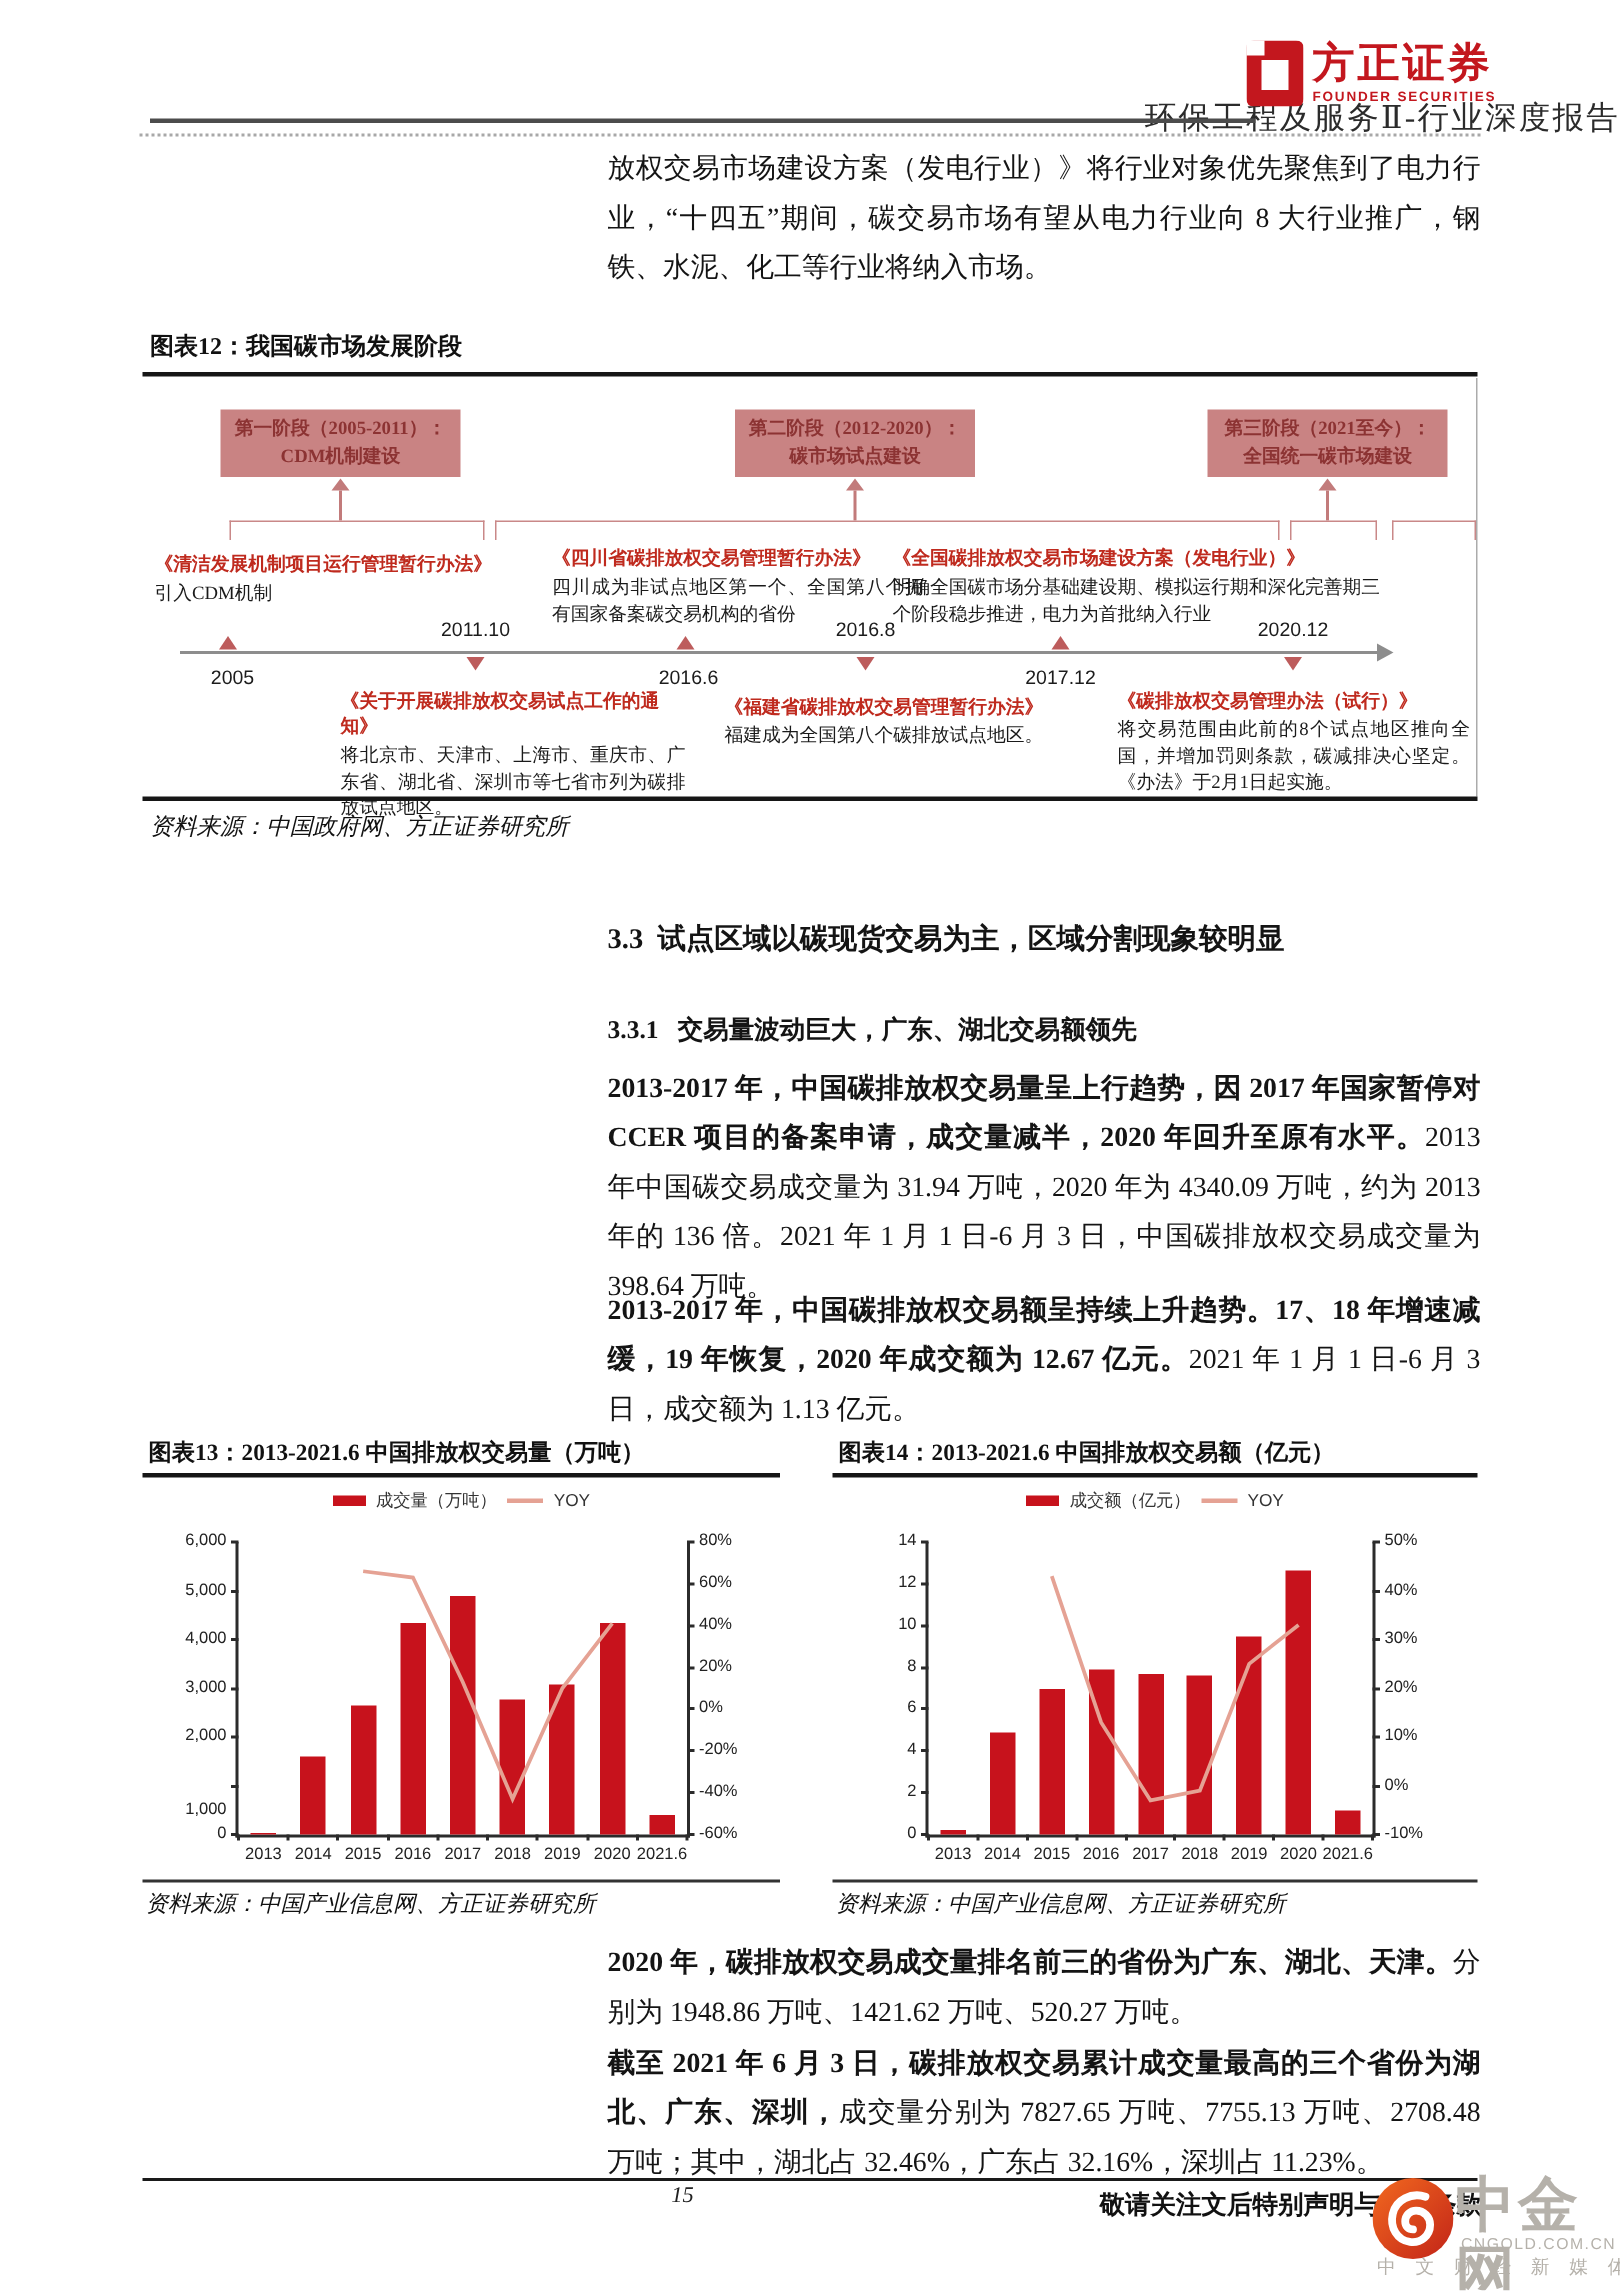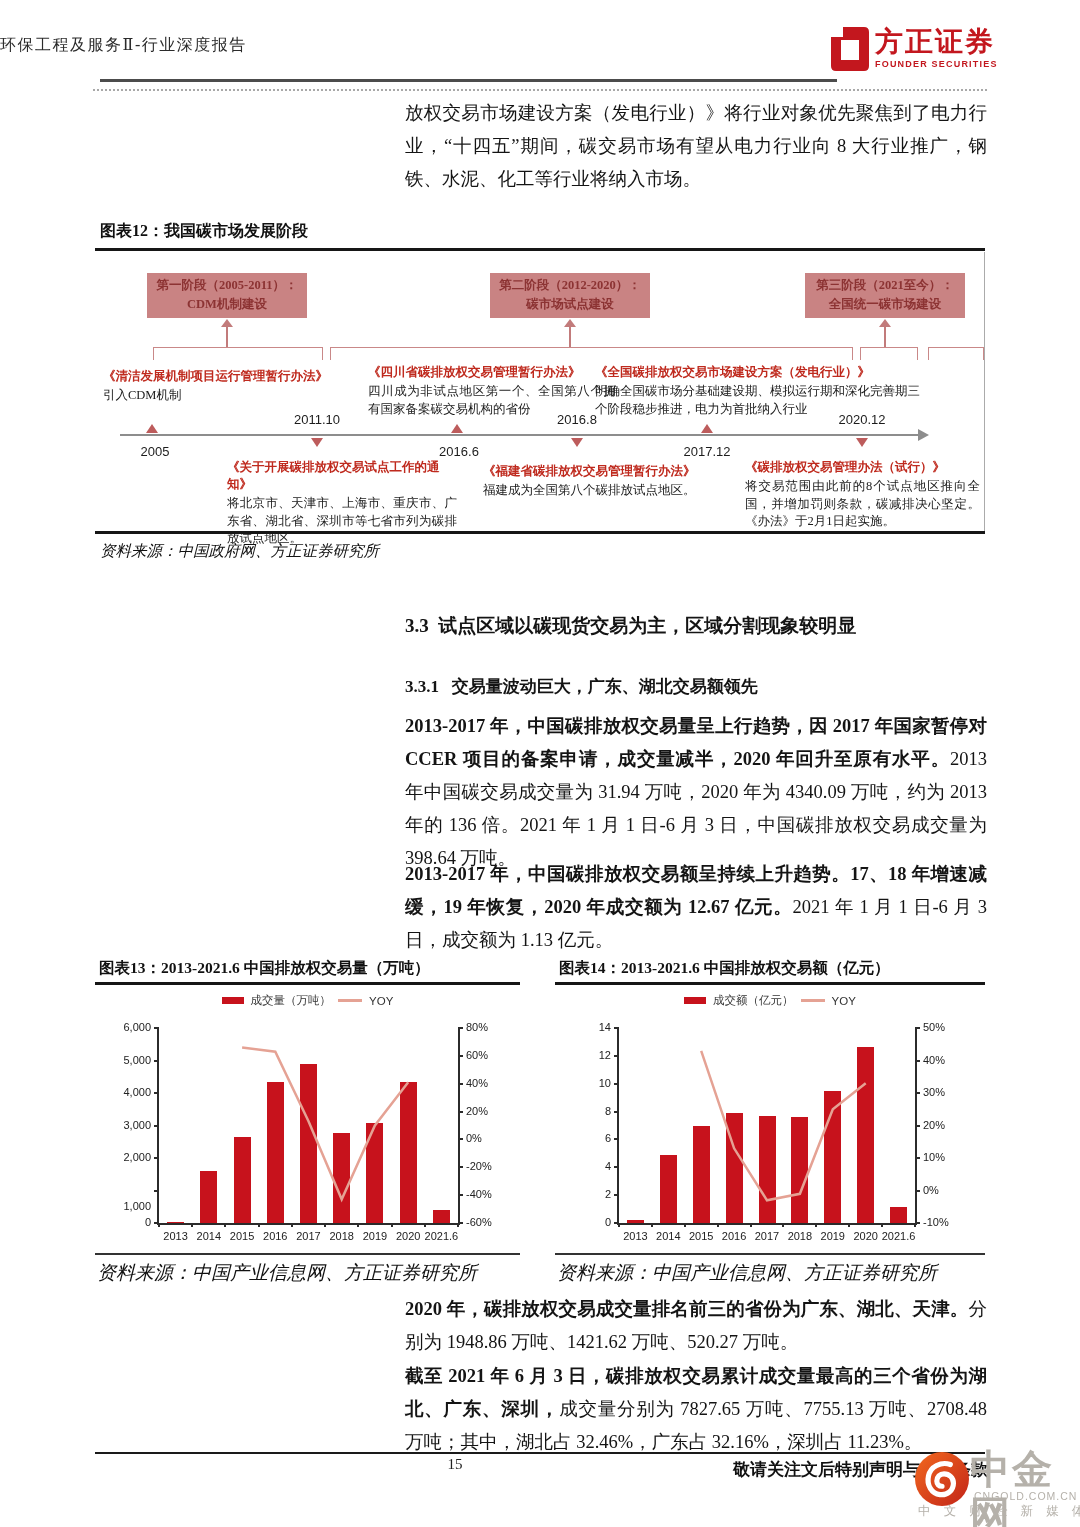--- a/index.html
+++ b/index.html
@@ -1,22 +1,22 @@
 <!DOCTYPE html>
 <html><head>
 <meta charset="utf-8">
 <style>
   * { margin:0; padding:0; box-sizing:border-box; }
   html,body { background:#ffffff; }
   .page { position:relative; width:1080px; height:1527px; background:#fff; overflow:hidden;
           font-family:"Liberation Serif","DejaVu Serif",serif; color:#141414; }
 
   
-  .hdr-title { position:absolute; left:0; right:0; top:35px; text-align:left;
-               font-size:16px; letter-spacing:1.5px; color:#2b2b2b; }
+  .hdr-title { position:absolute; left:0; right:0; top:64px; text-align:right;
+               font-size:21px; letter-spacing:1.5px; color:#2b2b2b; }
   .logo { position:absolute; left:831px; top:27px; display:flex; align-items:flex-start; }
   .logo-icon { display:inline-block; width:38px; height:44px; }
   .logo-text { margin-left:6px; display:flex; flex-direction:column; }
   .logo-cn { font-size:28px; font-weight:bold; color:#c3171e; letter-spacing:2px;
              font-family:"Liberation Sans",sans-serif; line-height:30px; }
   .logo-en { font-size:9px; font-weight:bold; color:#c3171e; letter-spacing:1.2px;
              font-family:"Liberation Sans",sans-serif; margin-top:2px; }
   .hdr-rule { position:absolute; left:100px; top:79px; width:737px; height:3px; background:#4c4c4c; }
   .hdr-dotted { position:absolute; left:93px; top:89px; width:894px; border-top:2px dotted #a8a8a8; }
 
@@ -82,25 +82,25 @@
   .sw-line { width:24px; height:2.5px; display:inline-block; }
   .plot { position:absolute; left:62px; top:70px; width:303px; height:197px;
           border-left:2px solid #2b2b2b; border-right:2px solid #2b2b2b; border-bottom:2px solid #2b2b2b; }
   .fx14 .plot { width:300px; }
   .ylab { position:absolute; font:11px "Liberation Sans","DejaVu Sans",sans-serif; color:#222; width:52px; }
   .xlab { position:absolute; font:11px "Liberation Sans","DejaVu Sans",sans-serif; color:#222;
           text-align:center; width:60px; }
   .bar { position:absolute; }
   .tick { position:absolute; background:#2b2b2b; }
   .fig-thin { position:absolute; left:0; top:295px; width:100%; height:1.5px; background:#333; }
-  .src { position:absolute; left:2px; top:302px; font-style:italic; font-size:19px; color:#111; white-space:nowrap; }
+  .src { position:absolute; left:2px; top:302px; font-style:italic; font-size:15px; color:#111; white-space:nowrap; }
 
   
   .ft-line { position:absolute; left:95px; top:1452px; width:890px; height:2px; background:#1a1a1a; }
-  .pageno { position:absolute; left:425px; top:1456px; width:60px; text-align:center; font-size:15px; color:#222; }
+  .pageno { position:absolute; left:425px; top:1456px; width:60px; text-align:center; font-size:15px; color:#222;font-style:italic; }
   .disclaimer { position:absolute; left:733px; top:1458px; font-size:17px; font-weight:bold; color:#111; z-index:1; }
   .wm-logo { position:absolute; left:915px; top:1452px; width:54px; height:54px; z-index:5; }
   .wm-name { position:absolute; left:970px; top:1447px; font-size:40px; font-weight:bold; color:#b5b1aa;
              letter-spacing:2px; z-index:5; line-height:46px; }
   .wm-domain { position:absolute; left:974px; top:1490px; font:10.5px "Liberation Sans",sans-serif;
                letter-spacing:1px; color:#b5b1aa; z-index:5; }
   .wm-tag { position:absolute; left:918px; top:1503px; font-size:12.5px; letter-spacing:5px;
             color:#b5b1aa; z-index:5; white-space:nowrap; }
 </style>
 </head>

